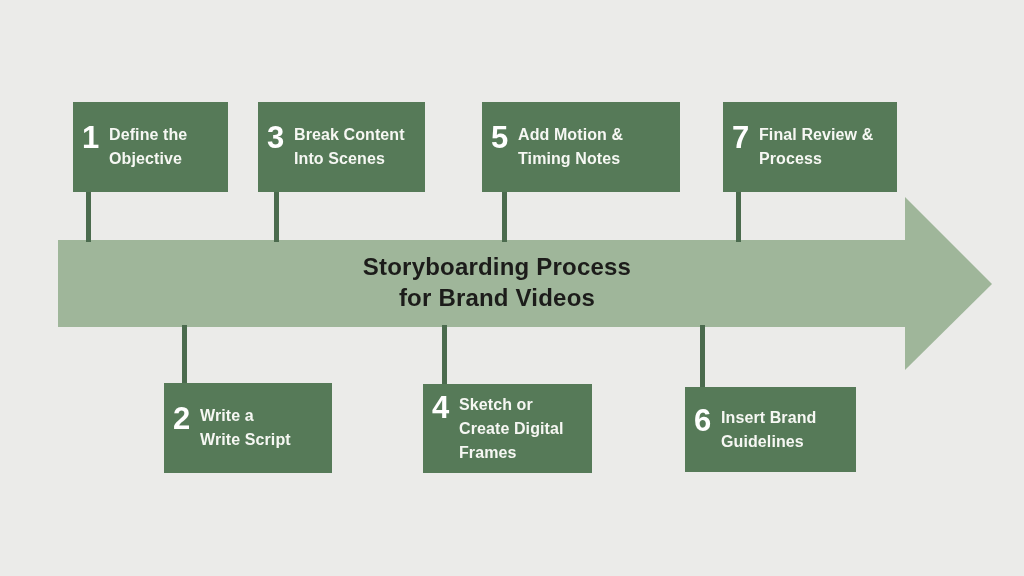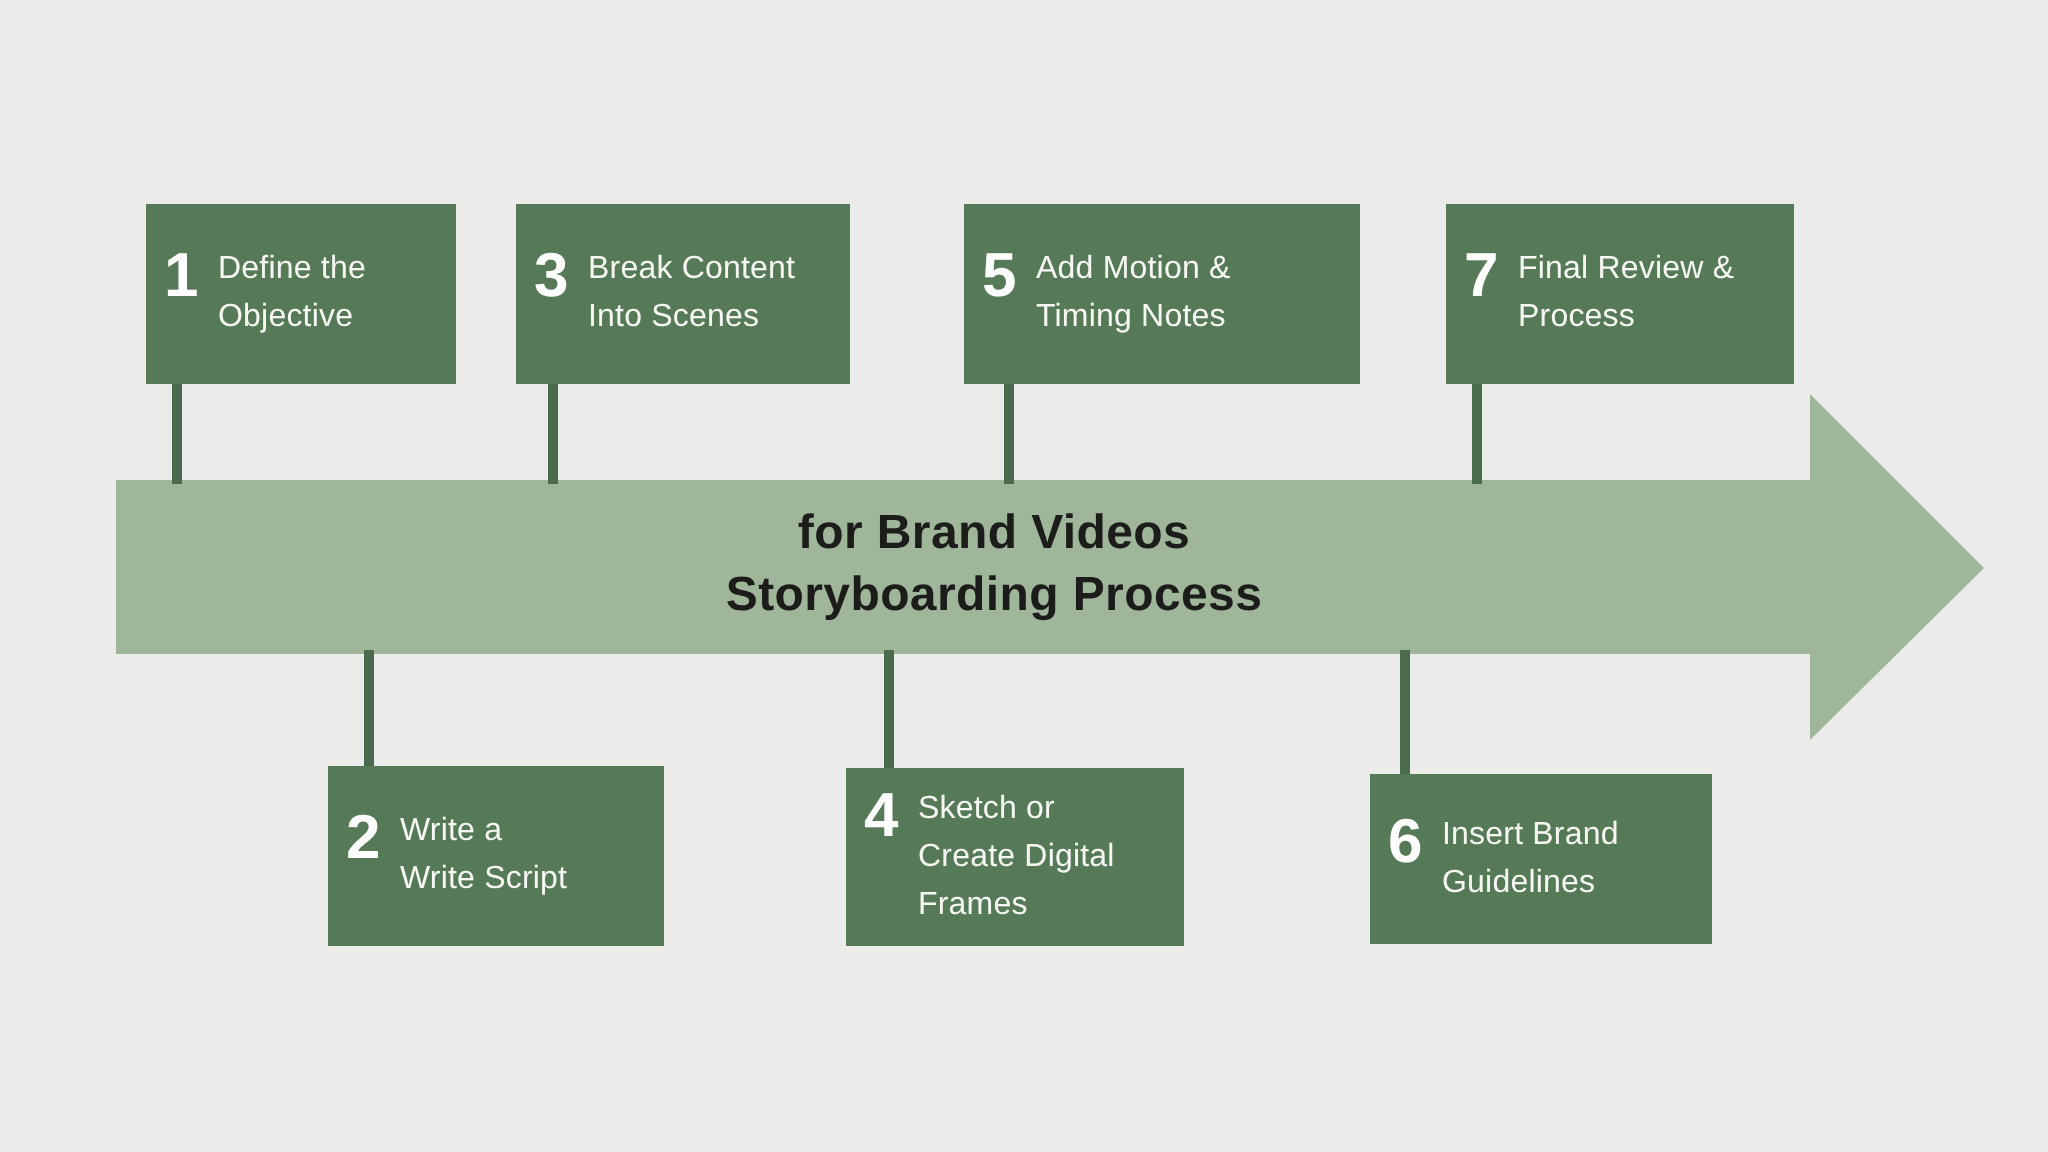--- a/index.html
+++ b/index.html
@@ -30,21 +30,21 @@
   .step-box{
     position:absolute;display:flex;align-items:center;
     background:var(--box-green,#567a58);color:var(--box-text,#f6f7f3);
     padding:0 8px 0 9px;box-sizing:border-box;
   }
   .step-content{display:flex;align-items:flex-start;}
   .step-num{
     flex:0 0 27px;width:27px;font-size:31px;font-weight:700;line-height:24px;
     position:relative;top:3px;color:#ffffff;
   }
-  .step-lines{font-size:16px;font-weight:400;line-height:24px;letter-spacing:.1px;}
+  .step-lines{font-size:16px;font-weight:700;line-height:24px;letter-spacing:.1px;}
 </style>
 </head>
 <body>
 
 <div class="canvas">
 
   <div class="bar"></div>
   <div class="arrow-head"></div>
 
   <div class="connector" style="left:86px;top:191px;height:51px"></div>
@@ -115,17 +115,17 @@
     <div class="step-content">
       <span class="step-num">6</span>
       <div class="step-lines">
           <div>Insert Brand</div>
           <div>Guidelines</div>
         </div>
     </div>
   </div>
 
   <div class="title">
+    <div>Storyboarding Process</div>
     <div>for Brand Videos</div>
-    <div>Storyboarding Process</div>
   </div>
 
 </div>
 
 </body></html>

